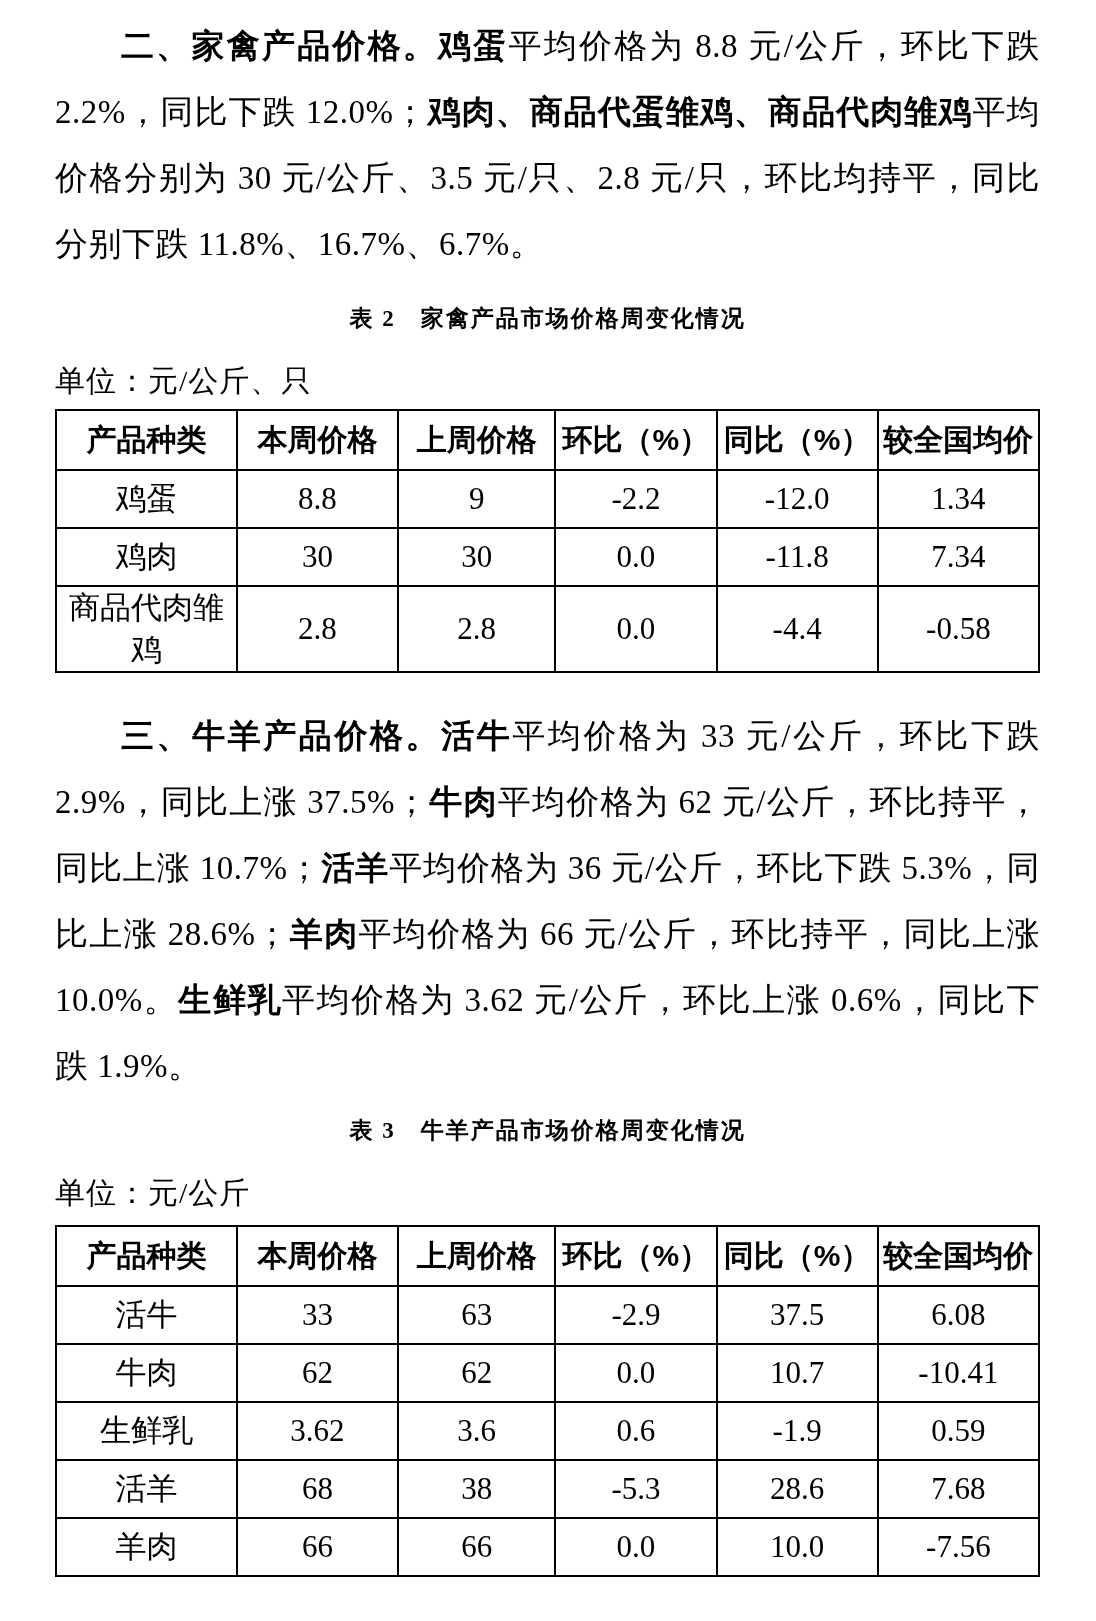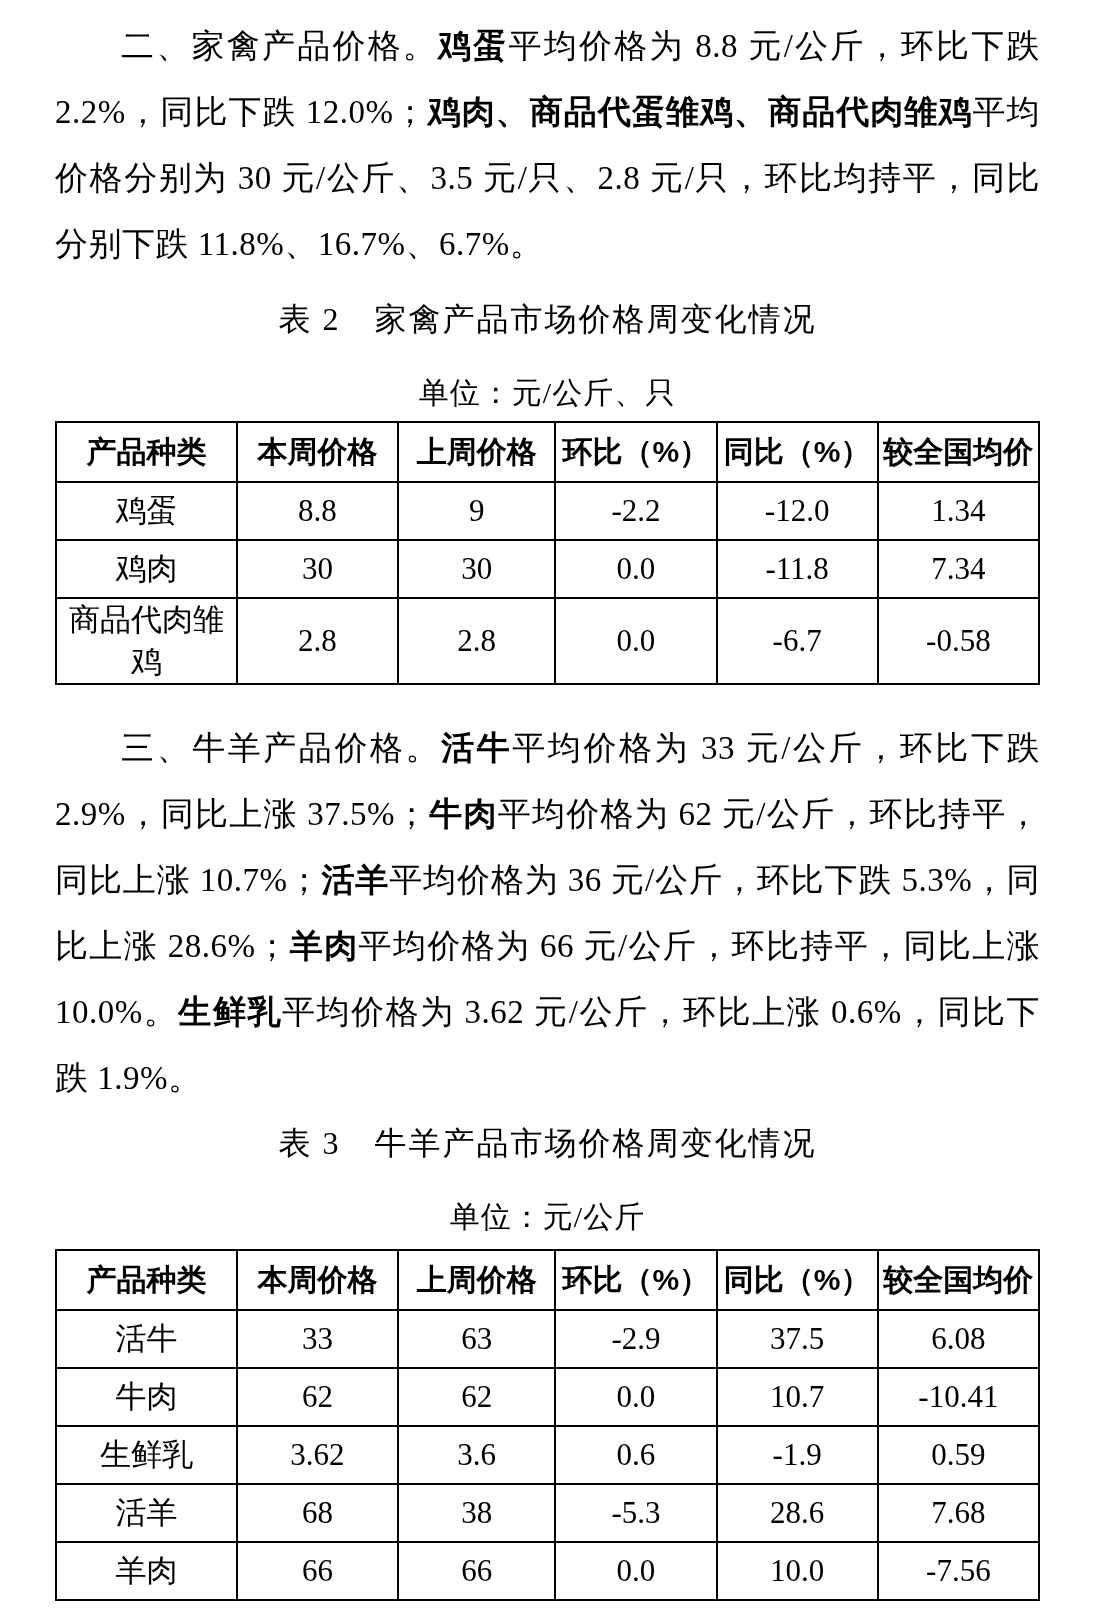--- a/index.html
+++ b/index.html
@@ -14,37 +14,37 @@
     overflow: hidden;
   }
   .para {
     font-size: 33px;
     line-height: 66px;
     text-align: justify;
     text-indent: 2em;
     letter-spacing: 0.5px;
   }
   .seg-heading {
-    font-weight: normal;
+    font-weight: bold;
     font-family: "Liberation Sans", "DejaVu Sans", sans-serif;
     margin-top: 40px;
   }
   .seg-bold { font-weight: bold; }
   .table-title {
     margin-top: 20px;
     text-align: center;
-    font-size: 32px;
+    font-size: 23px;
     line-height: 44px;
-    font-weight: normal;
+    font-weight: bold;
     letter-spacing: 2px;
   }
   .table-title.second { margin-top: 10px; }
   .unit-line {
-    margin-top: 32px;
-    text-align: center;
+    margin-top: 20px;
+    text-align: left;
     font-size: 30px;
     line-height: 40px;
     letter-spacing: 1px;
   }
   .para.second { margin-top: 30px; }
   table {
     margin-top: 8px;
     width: 100%;
     border-collapse: collapse;
     table-layout: fixed;
@@ -119,21 +119,21 @@
       <td>30</td>
       <td>0.0</td>
       <td>-11.8</td>
       <td>7.34</td>
     </tr>
     <tr>
       <td>商品代肉雏鸡</td>
       <td>2.8</td>
       <td>2.8</td>
       <td>0.0</td>
-      <td>-6.7</td>
+      <td>-4.4</td>
       <td>-0.58</td>
     </tr>
   </tbody>
 </table>
 
 <p class="para second"><span class="seg-heading">三、牛羊产品价格。</span><span class="seg-bold">活牛</span><span>平均价格为 33 元/公斤，环比下跌 2.9%，同比上涨 37.5%；</span><span class="seg-bold">牛肉</span><span>平均价格为 62 元/公斤，环比持平，同比上涨 10.7%；</span><span class="seg-bold">活羊</span><span>平均价格为 36 元/公斤，环比下跌 5.3%，同比上涨 28.6%；</span><span class="seg-bold">羊肉</span><span>平均价格为 66 元/公斤，环比持平，同比上涨 10.0%。</span><span class="seg-bold">生鲜乳</span><span>平均价格为 3.62 元/公斤，环比上涨 0.6%，同比下跌 1.9%。</span></p>
 
 <div class="table-title second">表 3　牛羊产品市场价格周变化情况</div>
 
 <div class="unit-line">单位：元/公斤</div>

